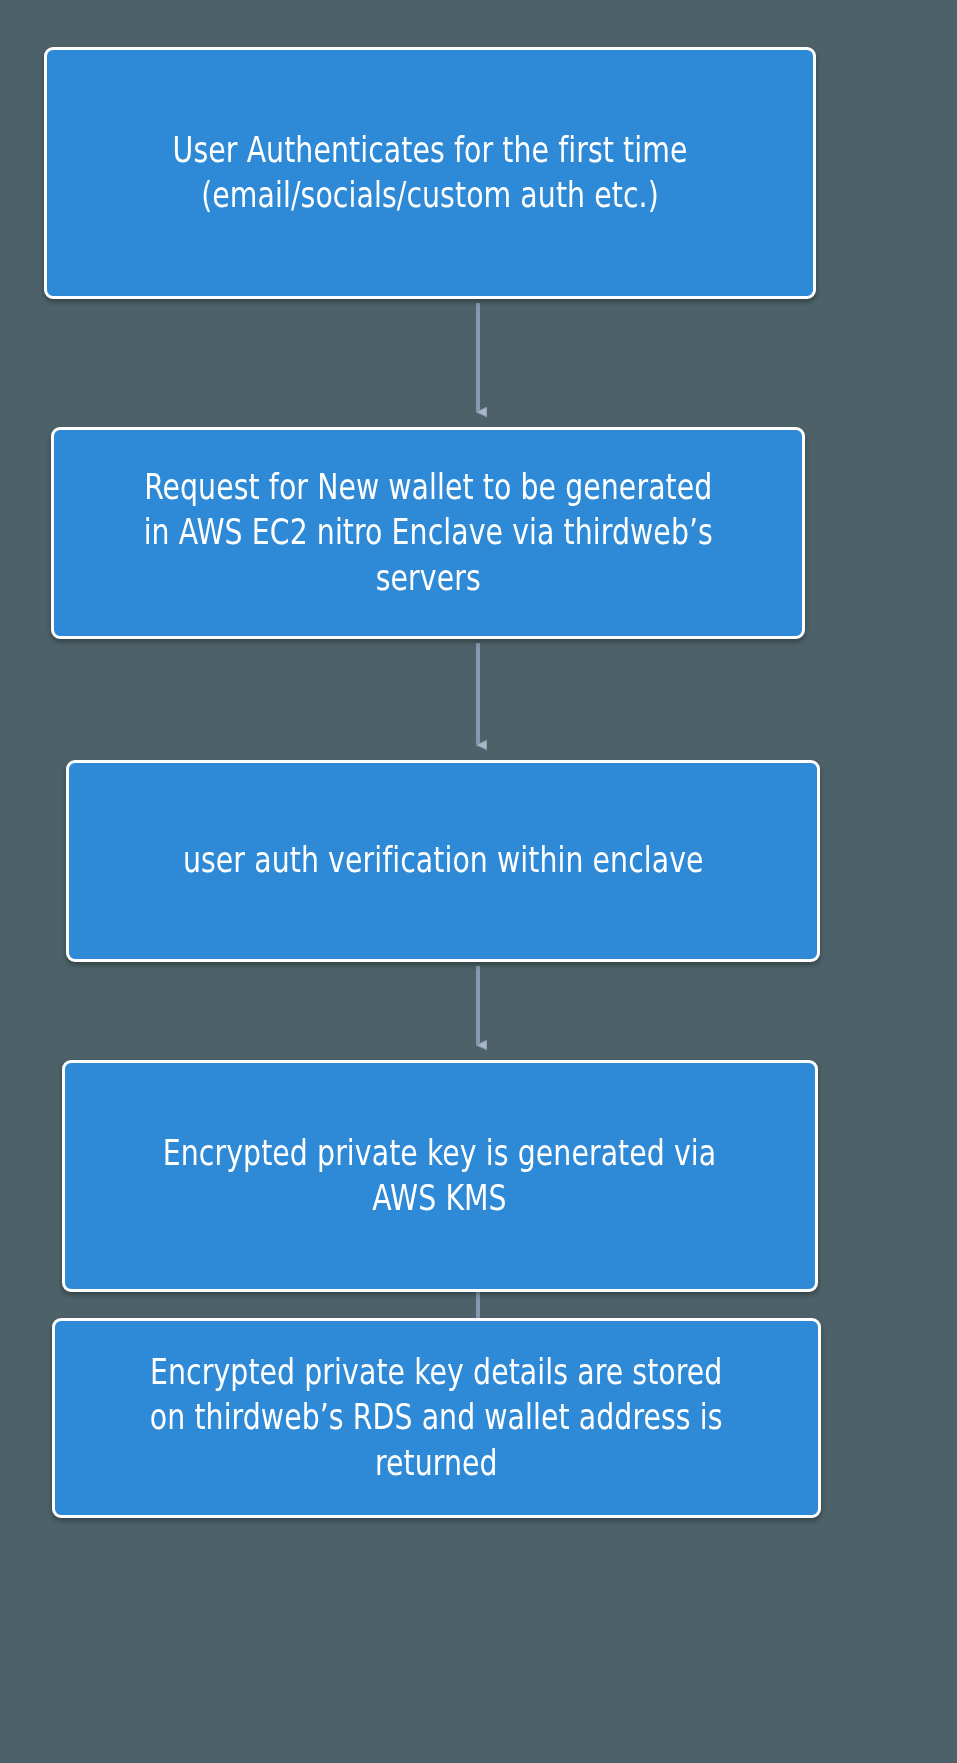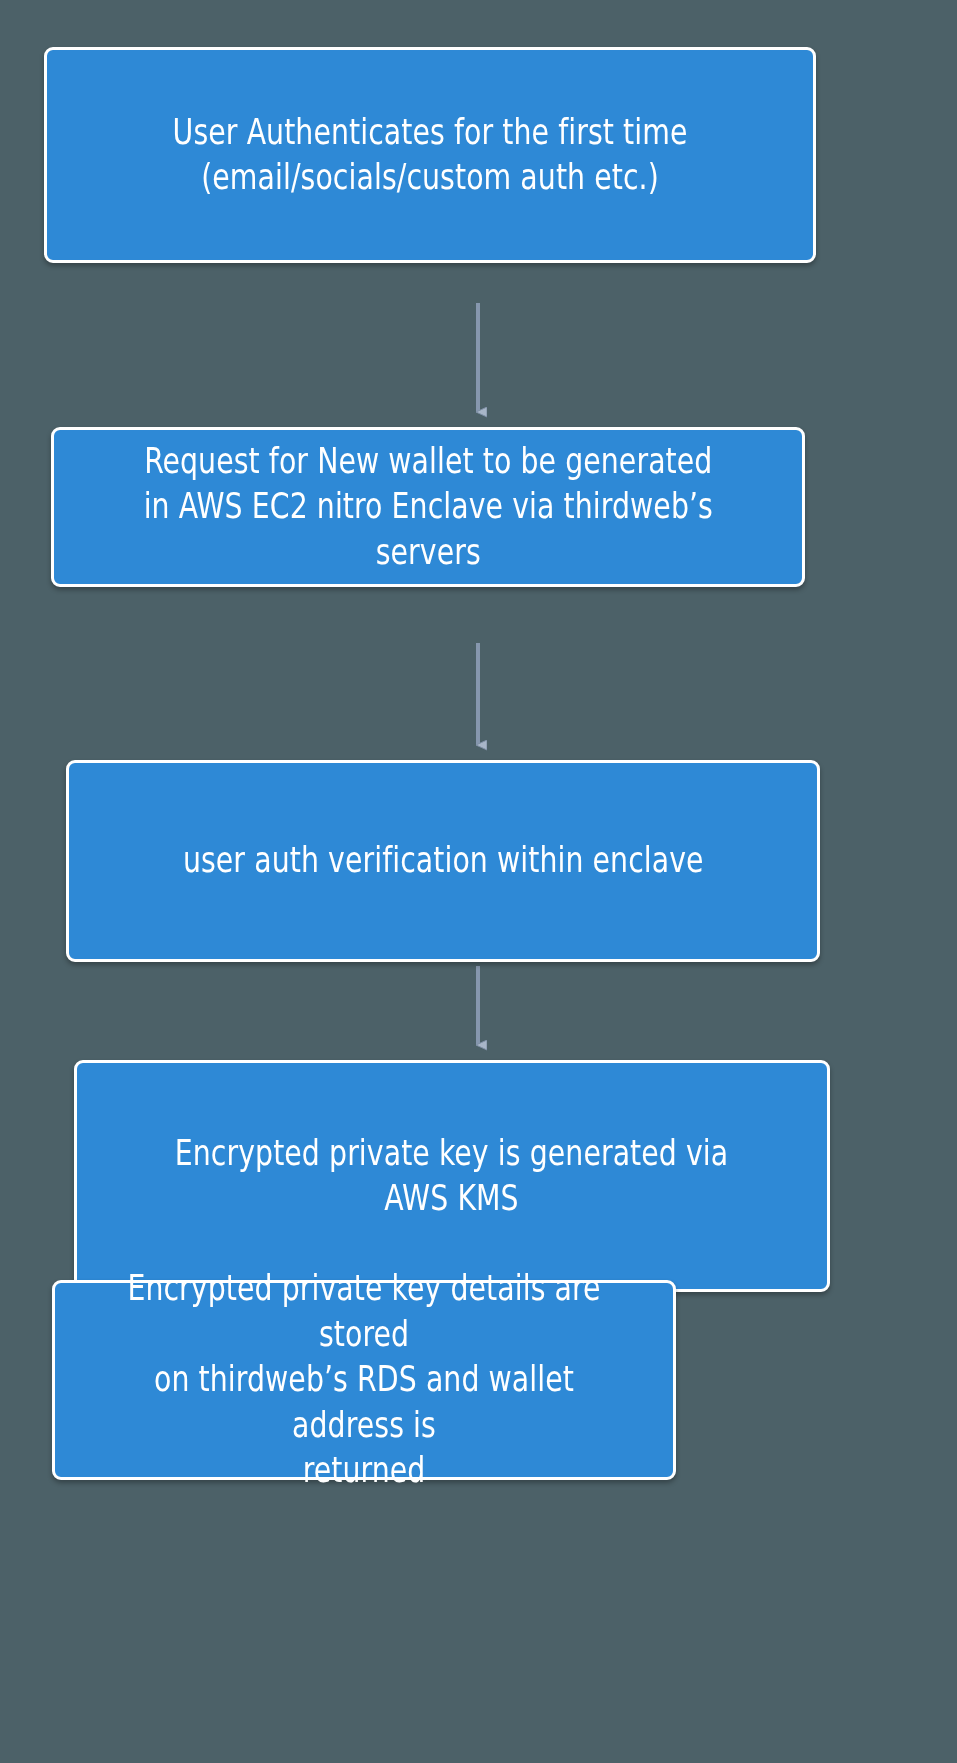--- a/index.html
+++ b/index.html
@@ -43,25 +43,25 @@
     letter-spacing: 0.1px;
     font-weight: 400;
     padding: 0 26px;
     white-space: pre-line;
     font-stretch: condensed;
     transform: scaleX(0.90);
     transform-origin: center center;
   }
 
   
-  #node-1 { left: 44px;  top: 47px;   width: 772px; height: 216px; }
-  #node-2 { left: 51px;  top: 427px;  width: 754px; height: 160px; }
+  #node-1 { left: 44px;  top: 47px;   width: 772px; height: 252px; }
+  #node-2 { left: 51px;  top: 427px;  width: 754px; height: 212px; }
   #node-3 { left: 66px;  top: 760px;  width: 754px; height: 202px; }
-  #node-4 { left: 62px;  top: 1060px; width: 756px; height: 232px; margin-left: 12px; }
-  #node-5 { left: 52px;  top: 1280px; width: 624px; height: 200px; }
+  #node-4 { left: 62px;  top: 1060px; width: 756px; height: 232px; }
+  #node-5 { left: 52px;  top: 1318px; width: 769px; height: 200px; }
 
   .arrow-svg {
     position: absolute;
     left: 0;
     top: 0;
     width: 957px;
     height: 1763px;
     pointer-events: none;
   }
 </style>

